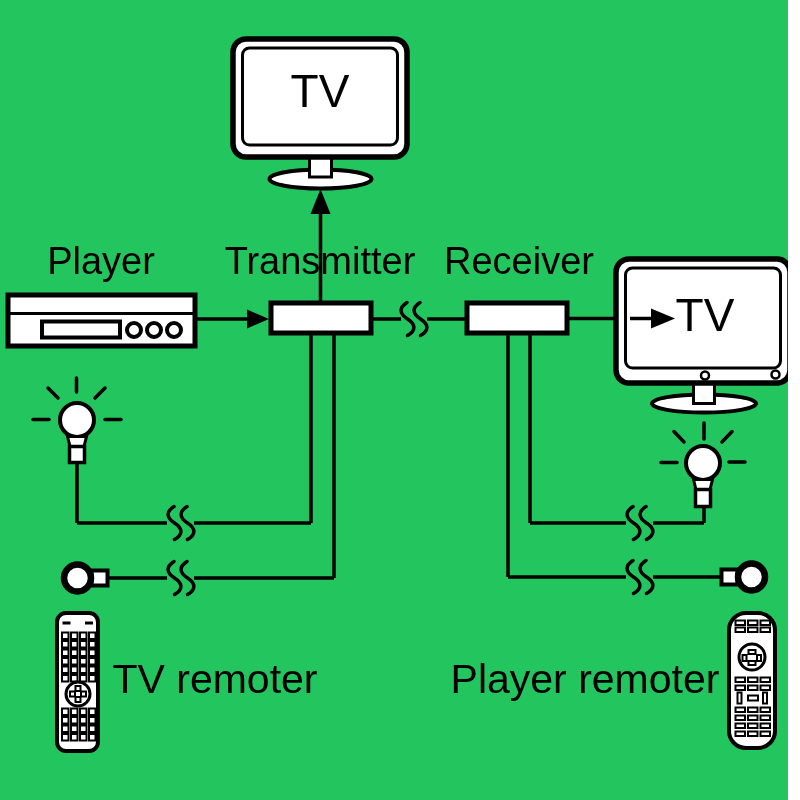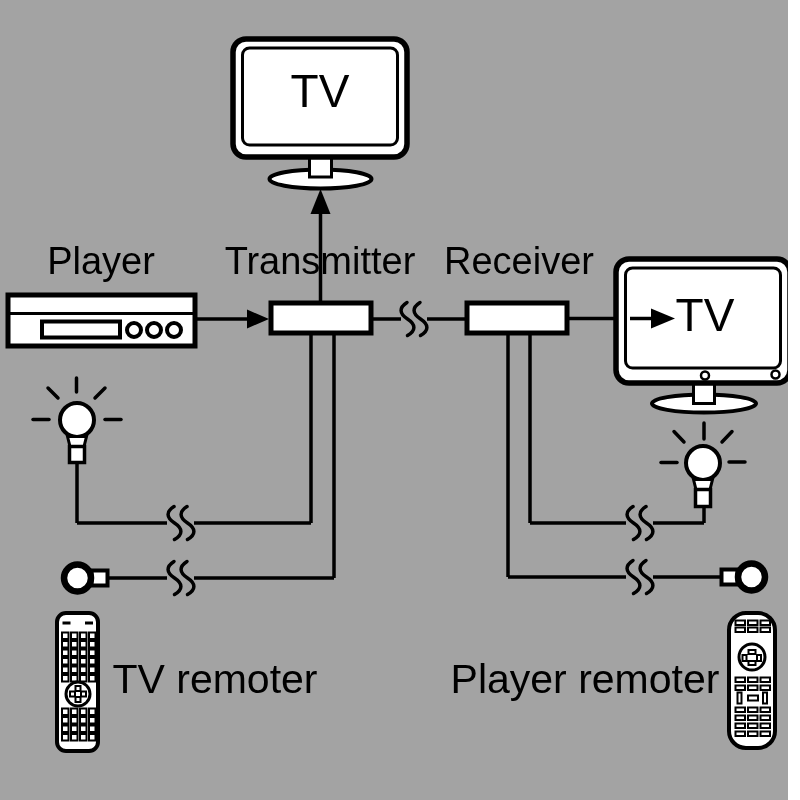--- a/index.html
+++ b/index.html
@@ -1,16 +1,16 @@
 <!DOCTYPE html>
 <html><head>
 <meta charset="utf-8">
 <style>
   html,body{margin:0;padding:0;background:#ffffff;}
-  .stage{position:relative;width:788px;height:800px;background:#a3a3a3;overflow:hidden;}
+  .stage{position:relative;width:788px;height:800px;background:#22c55e;overflow:hidden;}
   svg{display:block;}
   text{fill:#000000;font-family:"Liberation Sans","DejaVu Sans",sans-serif;}
   .lbl{font-size:38px;}
   .lbl-big{font-size:46px;}
   .lbl-remote{font-size:41px;}
 </style>
 </head>
 <body>
 
 <div class="stage">

